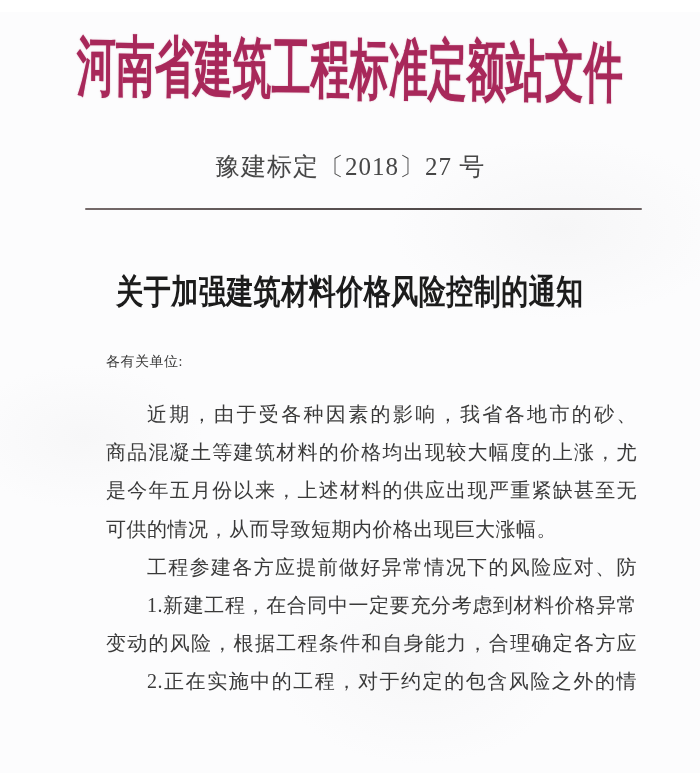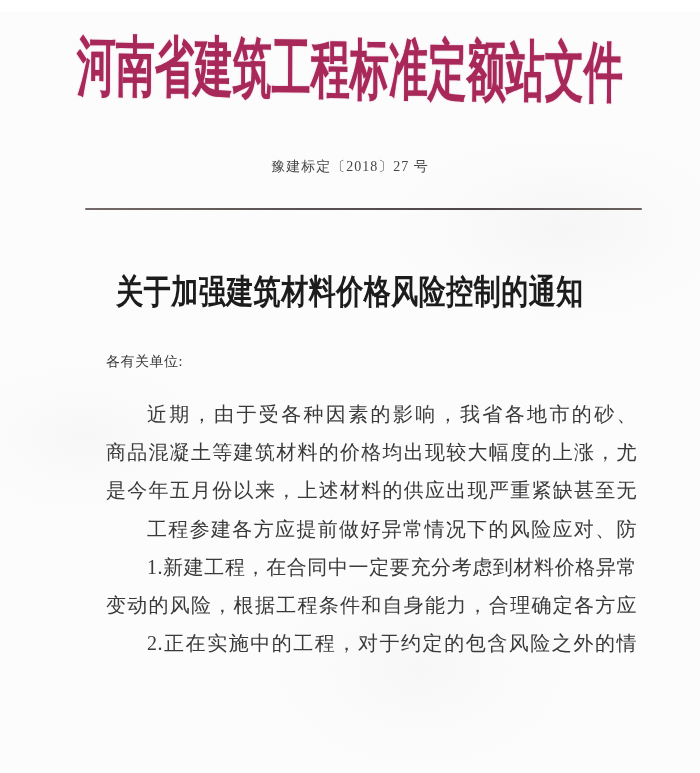--- a/index.html
+++ b/index.html
@@ -47,21 +47,21 @@
     white-space: nowrap;
   }
 
   
   .doc-number {
     position: absolute;
     top: 142px;
     left: 0;
     width: 100%;
     text-align: center;
-    font-size: 14px;
+    font-size: 25px;
     line-height: 26px;
     color: var(--muted-text);
     letter-spacing: 1px;
     white-space: nowrap;
   }
 
   
   .divider {
     position: absolute;
     top: 196px;
@@ -136,19 +136,20 @@
   <div class="divider"></div>
 
   <div class="doc-title">关于加强建筑材料价格风险控制的通知</div>
 
   <div class="salutation">各有关单位:</div>
 
   <div class="body-block">
     <div class="body-line indent fill">近期，由于受各种因素的影响，我省各地市的砂、石、</div>
     <div class="body-line fill">商品混凝土等建筑材料的价格均出现较大幅度的上涨，尤其</div>
     <div class="body-line fill">是今年五月份以来，上述材料的供应出现严重紧缺甚至无货</div>
+    <div class="body-line">可供的情况，从而导致短期内价格出现巨大涨幅。</div>
     <div class="body-line indent fill">工程参建各方应提前做好异常情况下的风险应对、防控</div>
     <div class="body-line indent fill">1.新建工程，在合同中一定要充分考虑到材料价格异常</div>
     <div class="body-line fill">变动的风险，根据工程条件和自身能力，合理确定各方应承</div>
     <div class="body-line indent fill">2.正在实施中的工程，对于约定的包含风险之外的情况，</div>
   </div>
 
 </div>
 
 </body></html>

